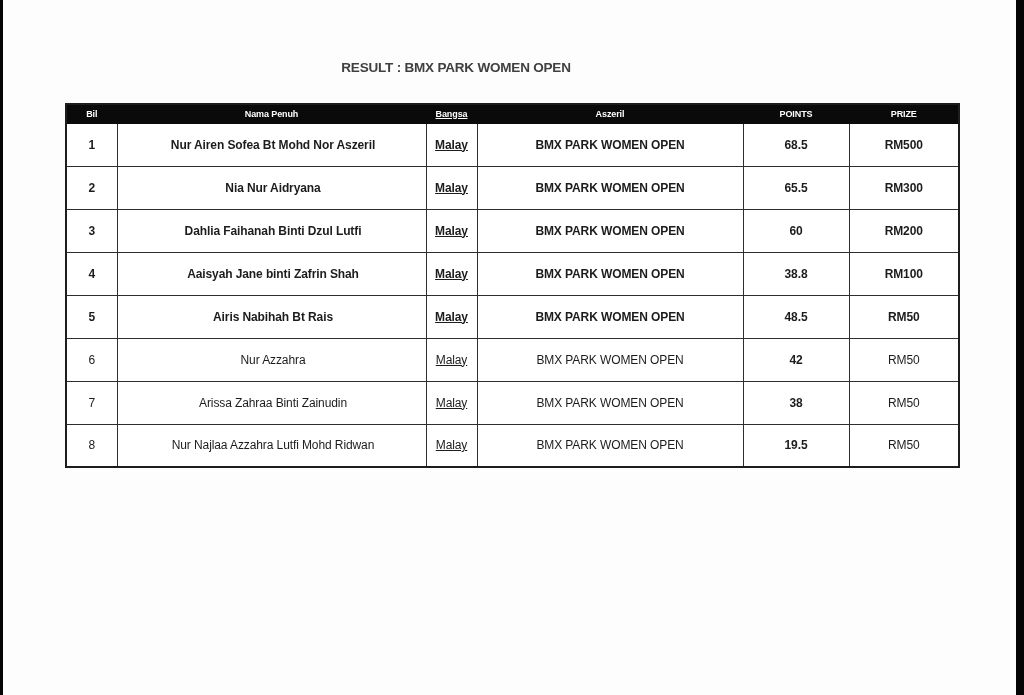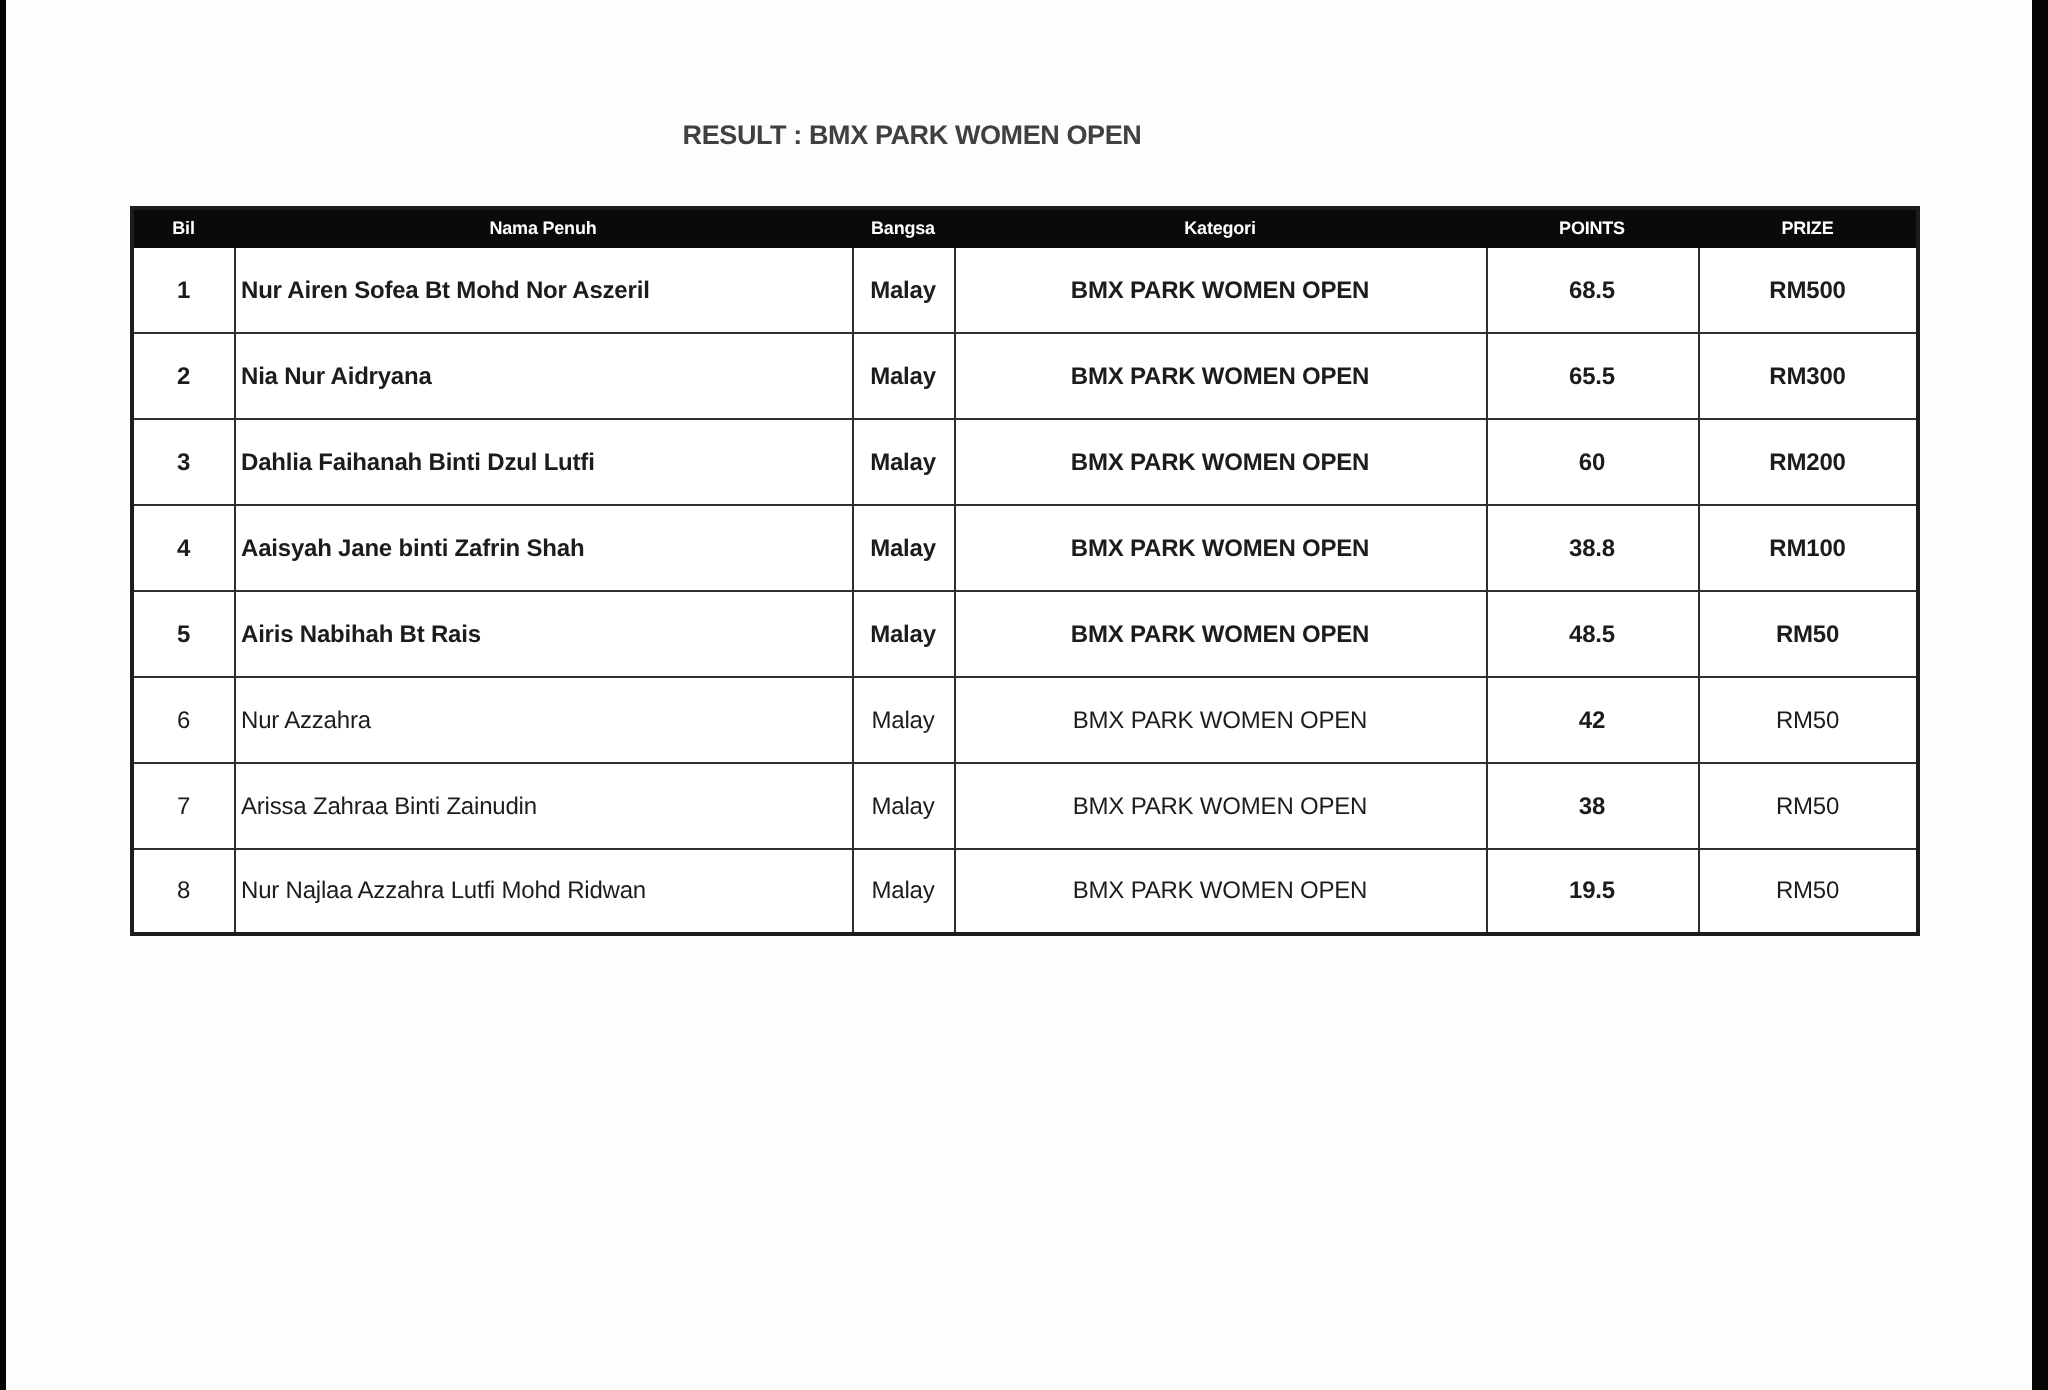--- a/index.html
+++ b/index.html
@@ -53,47 +53,47 @@
     border-color: #0a0a0a;
   }
   table.results tbody td {
     height: 43px;
     font-size: 12px;
     text-align: center;
     vertical-align: middle;
     background: #ffffff;
   }
   table.results tbody td.col-nama {
-    text-align: left;
+    text-align: center;
     padding-left: 3px;
   }
   table.results tbody tr.bold td { font-weight: bold; }
 
   .col-bil      { width: 51px; }
   .col-nama     { width: 309px; }
-  .col-bangsa   { width: 51px; }
+  .col-bangsa   { width: 51px; text-decoration: underline; }
   .col-kategori { width: 266px; }
   .col-points   { width: 106px; font-weight: bold; }
   .col-prize    { width: 110px; }
 </style>
 </head>
 <body>
 
 <div class="edge-bar left"></div>
 <div class="edge-bar right"></div>
 
 <div class="doc-title">RESULT : BMX PARK WOMEN OPEN</div>
 
 <table class="results">
   <thead>
     <tr>
         <th class="col-bil">Bil</th>
         <th class="col-nama">Nama Penuh</th>
         <th class="col-bangsa">Bangsa</th>
-        <th class="col-kategori">Kategori</th>
+        <th class="col-kategori">Aszeril</th>
         <th class="col-points">POINTS</th>
         <th class="col-prize">PRIZE</th>
       </tr>
   </thead>
   <tbody>
       <tr class="bold">
         <td class="col-bil">1</td>
         <td class="col-nama">Nur Airen Sofea Bt Mohd Nor Aszeril</td>
         <td class="col-bangsa">Malay</td>
         <td class="col-kategori">BMX PARK WOMEN OPEN</td>

